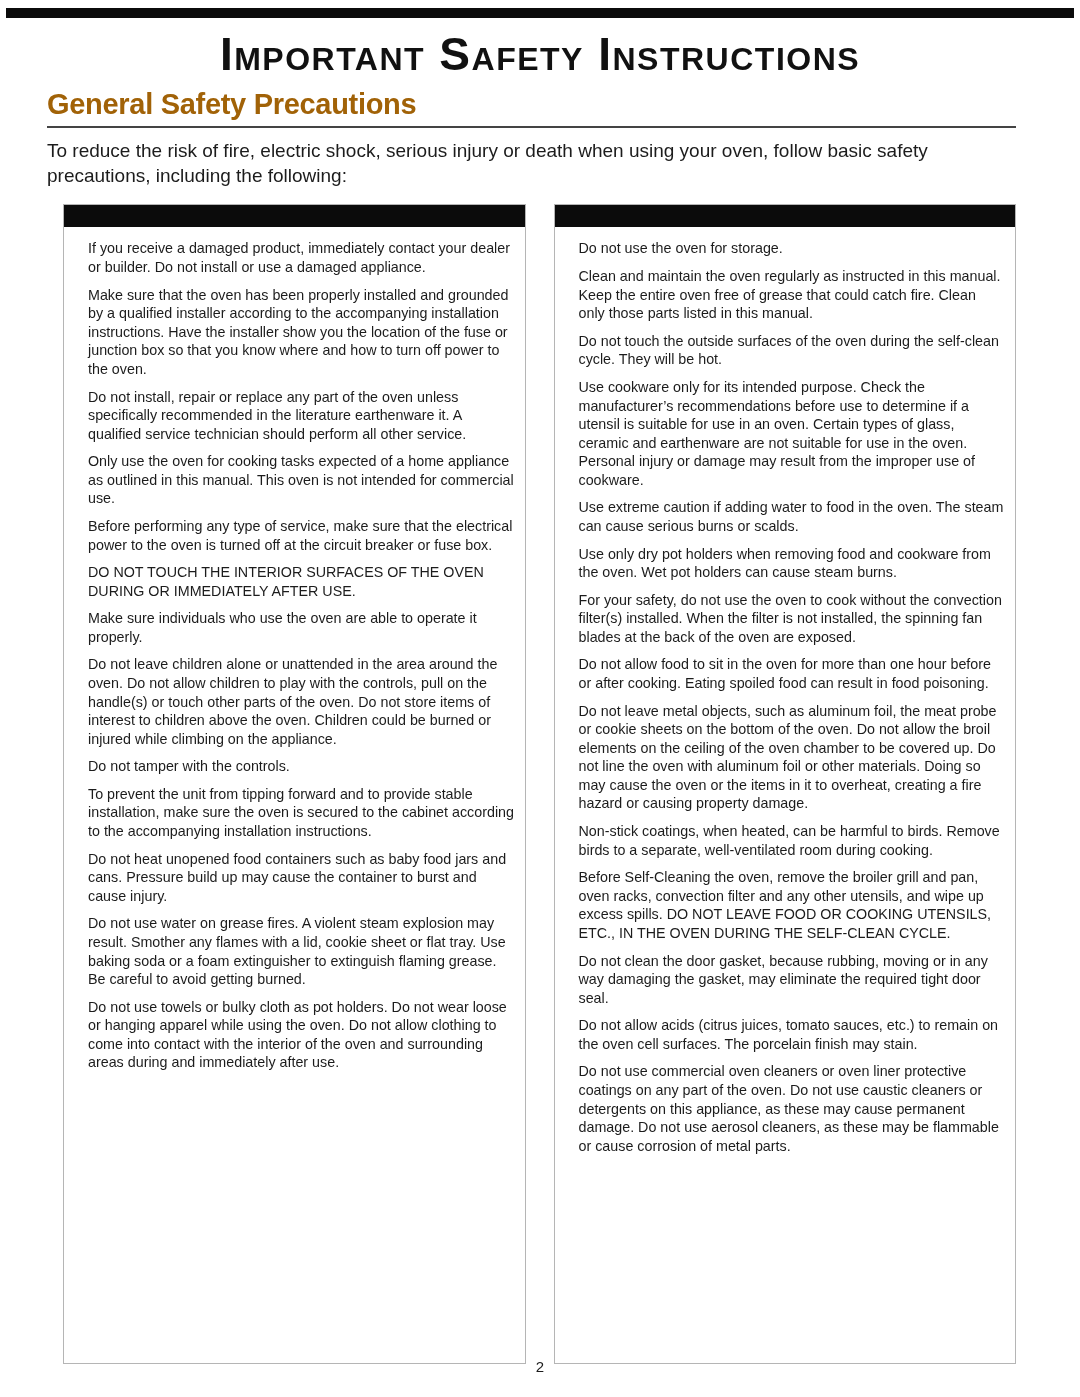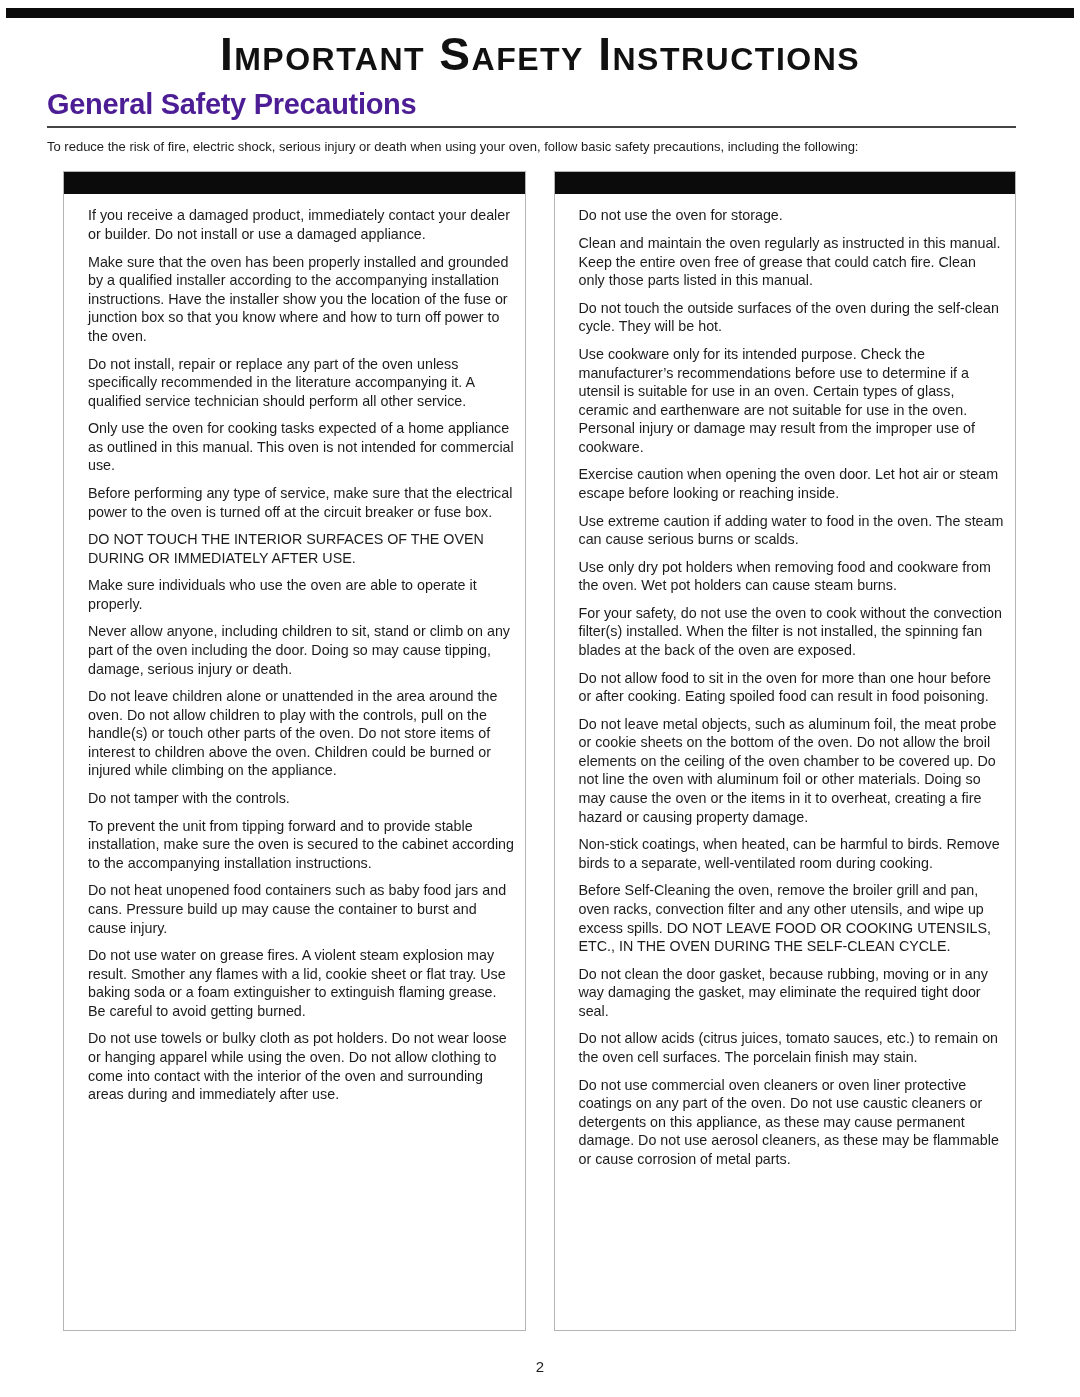--- a/index.html
+++ b/index.html
@@ -38,25 +38,25 @@
   .section-heading-wrap {
     margin: 10px 64px 0 47px;
     border-bottom: 2px solid #444444;
     padding-bottom: 5px;
   }
   .section-heading-wrap h2 {
     margin: 0;
     font-size: 29px;
     font-weight: bold;
     letter-spacing: -0.3px;
-    color: #4c1d95;
+    color: #a16207;
   }
   .intro {
     margin: 10px 64px 0 47px;
-    font-size: 13px;
+    font-size: 19px;
     line-height: 1.32;
   }
   .columns {
     display: flex;
     gap: 28px;
     margin: 16px 64px 0 63px;
     height: 1160px;
   }
   .col {
     flex: 1;
@@ -106,43 +106,41 @@
 
   <p class="intro">To reduce the risk of fire, electric shock, serious injury or death when using your oven, follow basic safety precautions, including the following:</p>
 
   <div class="columns">
 
     <div class="col">
       <div class="col-header"></div>
       <div class="col-body">
         <p class="item">If you receive a damaged product, immediately contact your dealer or builder. Do not install or use a damaged appliance.</p>
         <p class="item">Make sure that the oven has been properly installed and grounded by a qualified installer according to the accompanying installation instructions. Have the installer show you the location of the fuse or junction box so that you know where and how to turn off power to the oven.</p>
-        <p class="item">Do not install, repair or replace any part of the oven unless specifically recommended in the literature accompanying it. A qualified service technician should perform all other service.</p>
+        <p class="item">Do not install, repair or replace any part of the oven unless specifically recommended in the literature earthenware it. A qualified service technician should perform all other service.</p>
         <p class="item">Only use the oven for cooking tasks expected of a home appliance as outlined in this manual. This oven is not intended for commercial use.</p>
         <p class="item">Before performing any type of service, make sure that the electrical power to the oven is turned off at the circuit breaker or fuse box.</p>
         <p class="item">DO NOT TOUCH THE INTERIOR SURFACES OF THE OVEN DURING OR IMMEDIATELY AFTER USE.</p>
         <p class="item">Make sure individuals who use the oven are able to operate it properly.</p>
-        <p class="item">Never allow anyone, including children to sit, stand or climb on any part of the oven including the door. Doing so may cause tipping, damage, serious injury or death.</p>
         <p class="item">Do not leave children alone or unattended in the area around the oven. Do not allow children to play with the controls, pull on the handle(s) or touch other parts of the oven. Do not store items of interest to children above the oven. Children could be burned or injured while climbing on the appliance.</p>
         <p class="item">Do not tamper with the controls.</p>
         <p class="item">To prevent the unit from tipping forward and to provide stable installation, make sure the oven is secured to the cabinet according to the accompanying installation instructions.</p>
         <p class="item">Do not heat unopened food containers such as baby food jars and cans. Pressure build up may cause the container to burst and cause injury.</p>
         <p class="item">Do not use water on grease fires. A violent steam explosion may result. Smother any flames with a lid, cookie sheet or flat tray. Use baking soda or a foam extinguisher to extinguish flaming grease. Be careful to avoid getting burned.</p>
         <p class="item">Do not use towels or bulky cloth as pot holders. Do not wear loose or hanging apparel while using the oven. Do not allow clothing to come into contact with the interior of the oven and surrounding areas during and immediately after use.</p>
       </div>
     </div>
 
     <div class="col">
       <div class="col-header"></div>
       <div class="col-body">
         <p class="item">Do not use the oven for storage.</p>
         <p class="item">Clean and maintain the oven regularly as instructed in this manual. Keep the entire oven free of grease that could catch fire. Clean only those parts listed in this manual.</p>
         <p class="item">Do not touch the outside surfaces of the oven during the self-clean cycle. They will be hot.</p>
         <p class="item">Use cookware only for its intended purpose. Check the manufacturer’s recommendations before use to determine if a utensil is suitable for use in an oven. Certain types of glass, ceramic and earthenware are not suitable for use in the oven. Personal injury or damage may result from the improper use of cookware.</p>
-        <p class="item">Exercise caution when opening the oven door. Let hot air or steam escape before looking or reaching inside.</p>
         <p class="item">Use extreme caution if adding water to food in the oven. The steam can cause serious burns or scalds.</p>
         <p class="item">Use only dry pot holders when removing food and cookware from the oven. Wet pot holders can cause steam burns.</p>
         <p class="item">For your safety, do not use the oven to cook without the convection filter(s) installed. When the filter is not installed, the spinning fan blades at the back of the oven are exposed.</p>
         <p class="item">Do not allow food to sit in the oven for more than one hour before or after cooking. Eating spoiled food can result in food poisoning.</p>
         <p class="item">Do not leave metal objects, such as aluminum foil, the meat probe or cookie sheets on the bottom of the oven. Do not allow the broil elements on the ceiling of the oven chamber to be covered up. Do not line the oven with aluminum foil or other materials. Doing so may cause the oven or the items in it to overheat, creating a fire hazard or causing property damage.</p>
         <p class="item">Non-stick coatings, when heated, can be harmful to birds. Remove birds to a separate, well-ventilated room during cooking.</p>
         <p class="item">Before Self-Cleaning the oven, remove the broiler grill and pan, oven racks, convection filter and any other utensils, and wipe up excess spills. DO NOT LEAVE FOOD OR COOKING UTENSILS, ETC., IN THE OVEN DURING THE SELF-CLEAN CYCLE.</p>
         <p class="item">Do not clean the door gasket, because rubbing, moving or in any way damaging the gasket, may eliminate the required tight door seal.</p>
         <p class="item">Do not allow acids (citrus juices, tomato sauces, etc.) to remain on the oven cell surfaces. The porcelain finish may stain.</p>
         <p class="item">Do not use commercial oven cleaners or oven liner protective coatings on any part of the oven. Do not use caustic cleaners or detergents on this appliance, as these may cause permanent damage. Do not use aerosol cleaners, as these may be flammable or cause corrosion of metal parts.</p>

